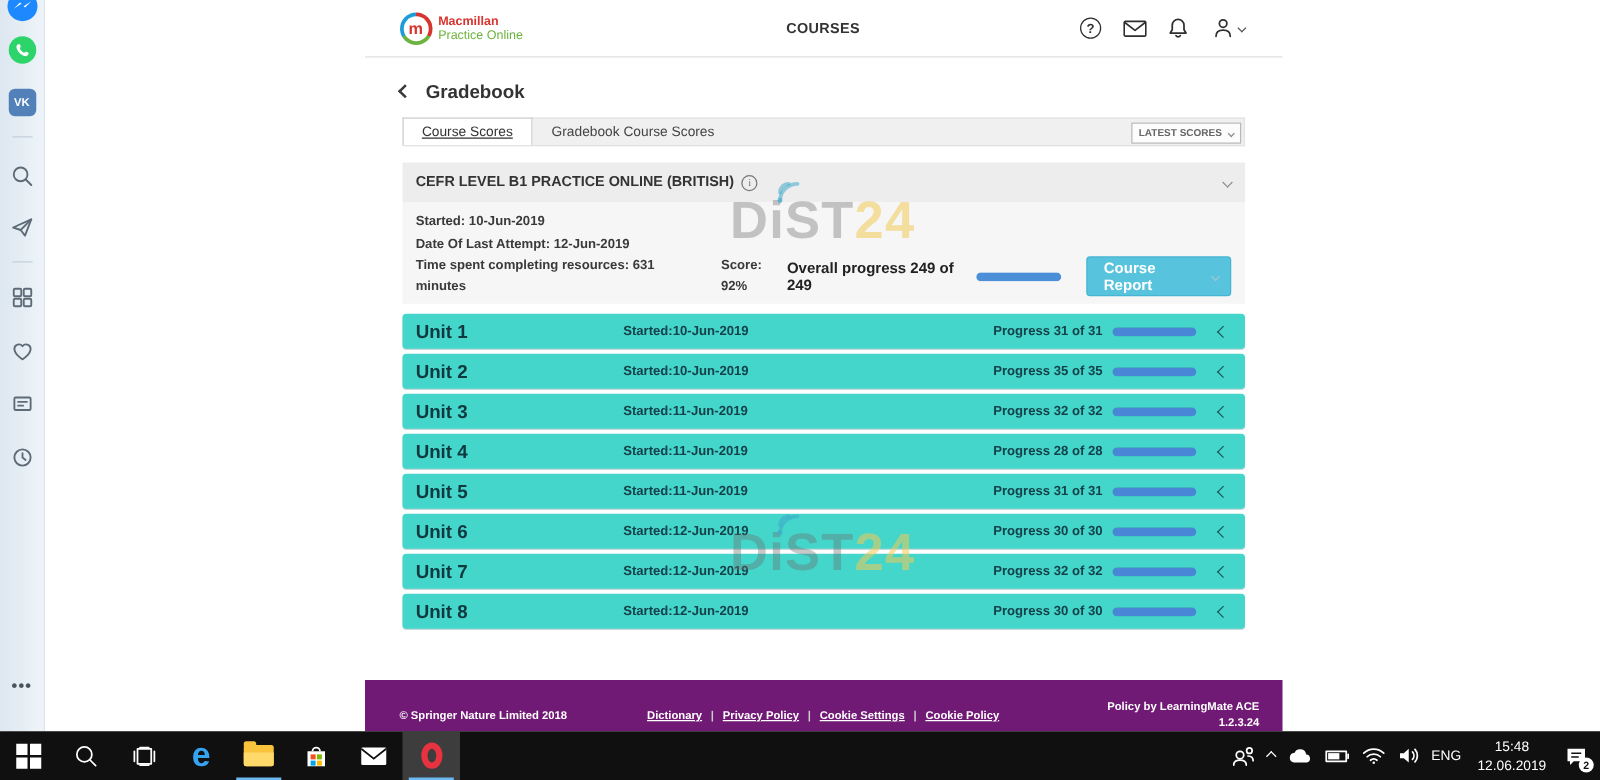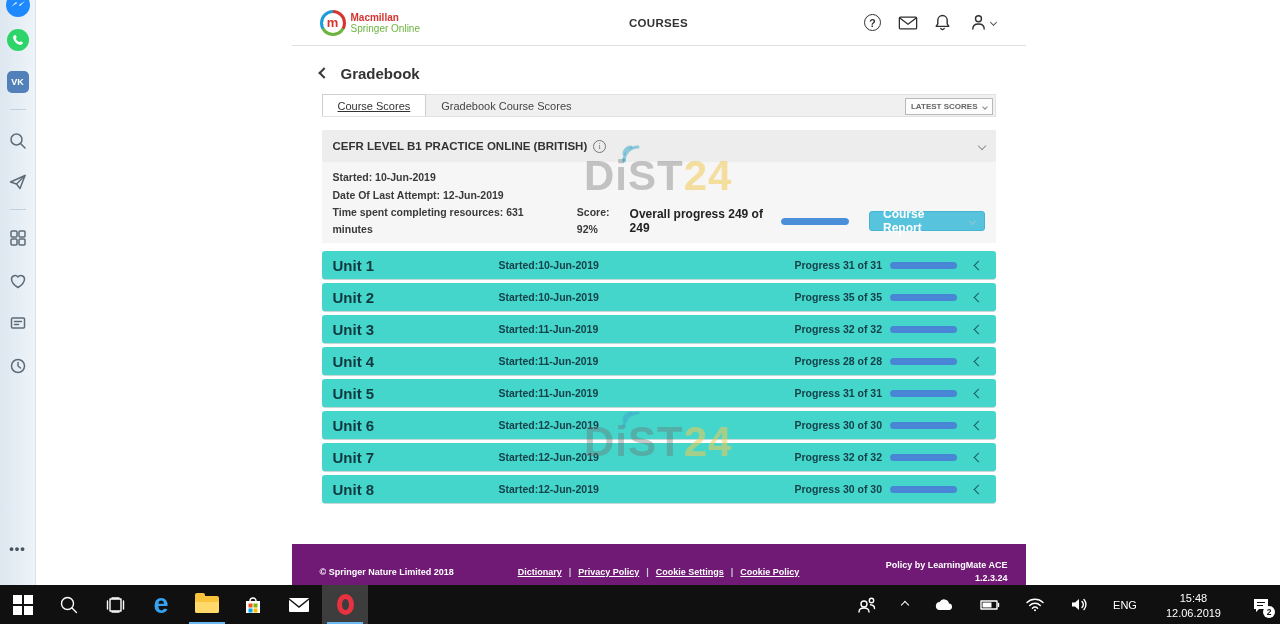--- a/index.html
+++ b/index.html
@@ -65,21 +65,21 @@
   .info-ic::before { content:"i"; font-size:8.5px; color:#777; font-family:"Liberation Serif",serif; }
   .course-header .chev { margin-left:auto; border-color:#909090; }
   .course-stats { background:#f6f6f6; padding:7px 11px 9px; }
   .stat-line { font-size:10.5px; font-weight:bold; color:#3a3a3a; line-height:17.5px; }
   .stat-row3 { display:flex; align-items:center; margin-top:4px; height:26px; }
   .stat-score { margin-left:26px; }
   .overall-group { margin-left:auto; display:flex; align-items:center; gap:7px; }
   .overall-label { font-size:12px; font-weight:bold; color:#222; }
   .overall-bar { width:74px; height:7px; border-radius:4px; background:#cfe0f2; overflow:hidden; }
   .overall-fill { display:block; height:100%; border-radius:4px; background:#4a8fd8; }
-  .report-btn { margin-left:13px; height:20px; padding:0 9px 0 13px; background:#58c3dd; border:1px solid #45b5d2;
+  .report-btn { margin-left:13px; height:32px; padding:0 9px 0 13px; background:#58c3dd; border:1px solid #45b5d2;
     border-radius:3px; color:#fff; font-size:12px; font-weight:bold; display:flex; align-items:center; gap:11px; cursor:pointer; }
   .report-btn .chev { width:5px; height:5px; border-color:#9fc6d4; }
 
   .units { margin:8px 30px 0; }
   .unit-row { height:28px; margin-bottom:4px; background:#44d6cb; border-radius:3px; display:flex; align-items:center;
     box-shadow:0 1px 0 rgba(0,80,90,.22); cursor:pointer; }
   .u-name { margin-left:11px; width:166px; font-size:15px; font-weight:bold; color:#10393f; }
   .u-started { width:296px; font-size:10.5px; font-weight:bold; color:#14414a; }
   .u-progress-label { font-size:10.5px; font-weight:bold; color:#14414a; }
   .u-bar { margin-left:8px; width:67px; height:7px; border-radius:4px; background:#38b6ad; overflow:hidden; }
@@ -112,21 +112,21 @@
   .tb-tile.open::after { content:""; position:absolute; bottom:0; left:5px; right:5px; height:2px; background:#6cb8f0; }
   .tb-tile.focused { background:#3d3d3d; }
   .tb-stroke { stroke:#fff; fill:none; stroke-width:1.4; stroke-linecap:round; stroke-linejoin:round; }
   .win-flag { display:grid; grid-template-columns:9px 9px; grid-template-rows:9px 9px; gap:2px; }
   .win-flag span { background:#fff; }
   .edge-e::before { content:"e"; color:#35a3f1; font-size:27px; font-weight:bold; line-height:1; }
   .folder { width:24px; height:17px; background:#f9c33c; border-radius:2px; position:relative; }
   .folder::before { content:""; position:absolute; top:-3px; left:0; width:10px; height:4px; background:#f9c33c; border-radius:2px 2px 0 0; }
   .folder::after { content:""; position:absolute; left:0; right:0; bottom:0; height:11px; background:#ffd96a; border-radius:0 0 2px 2px; }
   .opera-o { width:17px; height:21px; border:5px solid #e8323f; border-radius:50%; }
-  .tray { margin-left:auto; display:flex; align-items:center; gap:25px; padding-right:8px; }
+  .tray { margin-left:auto; display:flex; align-items:center; gap:9px; padding-right:8px; }
   .tray-ic { display:flex; align-items:center; justify-content:center; cursor:pointer; }
   .tray-txt { color:#fff; font-size:11px; cursor:pointer; }
   .clock-block { text-align:center; line-height:13px; margin:0 4px; }
   .tray .chev-up { border-color:#fff; }
   .action-wrap { position:relative; width:22px; height:22px; }
   .action-badge { position:absolute; right:-3px; bottom:-2px; width:12px; height:12px; border-radius:50%;
     background:#fff; color:#111; font-size:8.5px; font-weight:bold; display:flex; align-items:center; justify-content:center; }
 </style>
 </head>
 <body>
@@ -194,21 +194,21 @@
   </aside>
 
   <div class="viewport">
     <div class="page">
 
       <header class="site-header">
         <div class="logo">
           <span class="logo-ring"></span>
           <span class="logo-text">
             <b class="logo-l1">Macmillan</b>
-            <i class="logo-l2">Springer Online</i>
+            <i class="logo-l2">Practice Online</i>
           </span>
         </div>
         <span class="nav-center">COURSES</span>
         <div class="hdr-icons">
           <span class="h-ic">
               <span class="help-circle"></span>
             </span>
           <span class="h-ic">
             <svg width="22" height="18" viewBox="0 0 22 18" class="h-stroke">
                 <rect x="1.5" y="2.5" width="19" height="13" rx="1"></rect>

